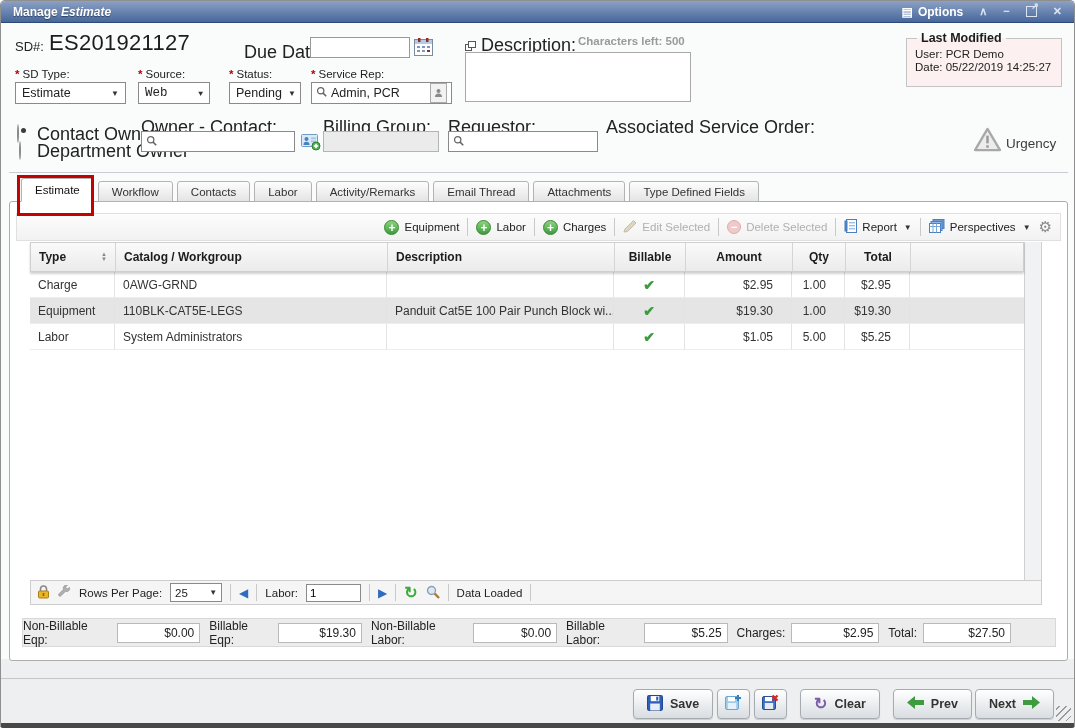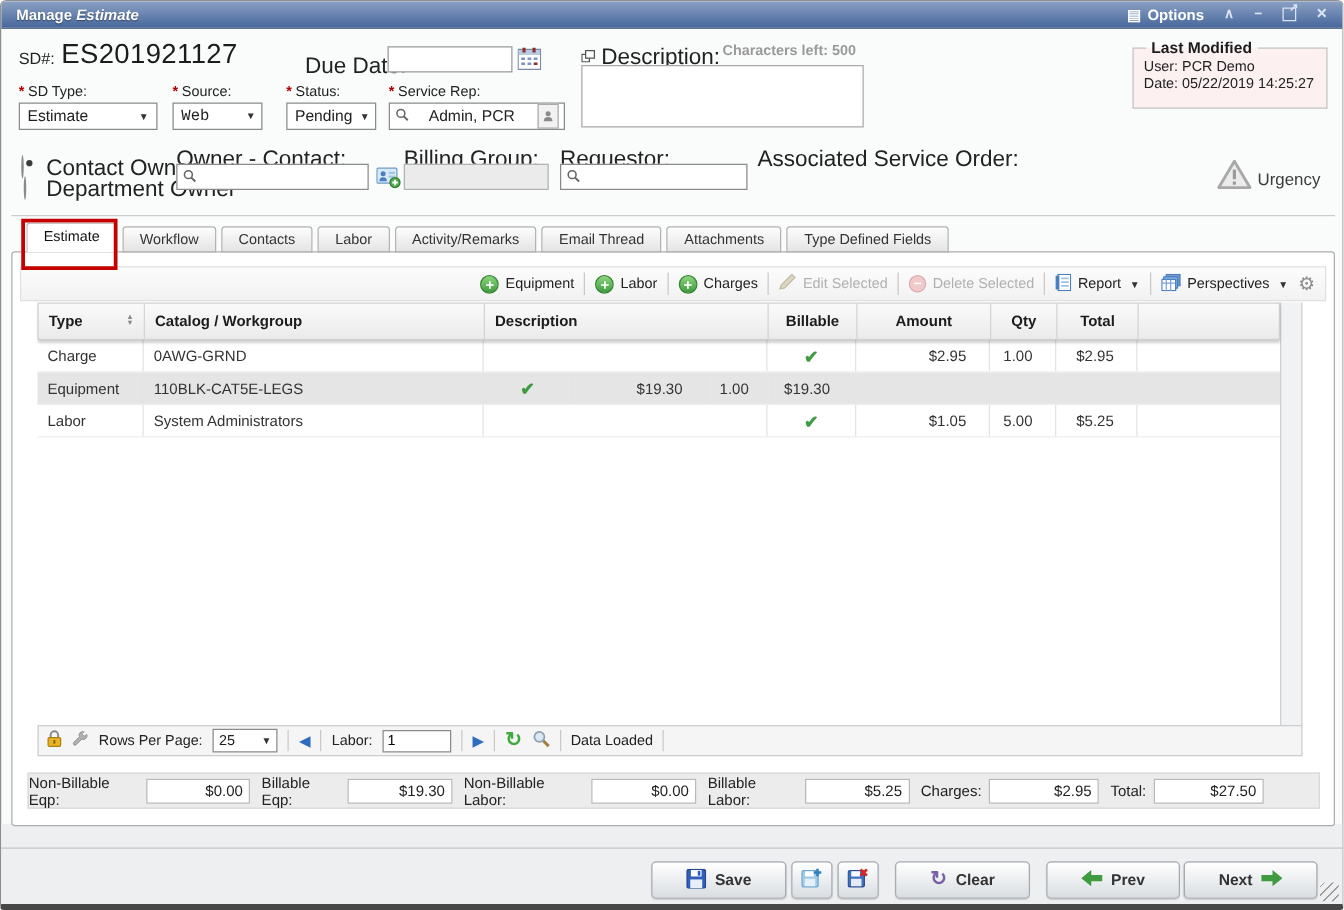--- a/index.html
+++ b/index.html
@@ -20,21 +20,21 @@
   .abs{position:absolute;}
   .lbl{font-size:18px;color:#222;}
   .sm{font-size:11.5px;color:#222;}
   .req{color:#b40000;font-weight:bold;margin-right:3px;}
   .sdnum{font-size:22px;color:#1c1c1c;letter-spacing:.3px;}
   .tinput{background:#fff;border:1px solid #999;box-sizing:border-box;font-family:inherit;font-size:12px;padding:0 4px;}
   .fselect{background:#fff;border:1px solid #8a8a8a;height:22px;box-sizing:border-box;font-size:12.5px;color:#222;
            display:flex;align-items:center;justify-content:space-between;padding:0 6px;cursor:pointer;}
   .fselect .arr{font-size:8px;color:#333;margin-left:6px;}
   .sfield{background:#fff;border:1px solid #8a8a8a;height:22px;box-sizing:border-box;display:flex;align-items:center;
-          gap:16px;padding:0 4px;font-size:12.5px;color:#222;}
+          gap:4px;padding:0 4px;font-size:12.5px;color:#222;}
   .sfield .inbtn{margin-left:auto;width:15px;height:18px;border:1px solid #aaa;background:#f2f2f2;display:flex;
                  align-items:center;justify-content:center;cursor:pointer;}
   .dinput{background:#ebebeb;border:1px solid #b3b3b3;height:21px;box-sizing:border-box;font-size:12.5px;color:#444;
           display:flex;align-items:center;padding:0 5px;}
   .chars{font-size:11.5px;font-weight:bold;color:#9a9a9a;}
   .descbox{background:#fff;border:1px solid #a9a9a9;box-sizing:border-box;resize:none;font-family:inherit;font-size:12px;}
   .lmbox{background:#fcf0f1;border:1px solid #c4c4c4;box-sizing:border-box;padding:2px 8px 0 8px;margin:0;}
   .lmbox legend{font-size:12.5px;font-weight:bold;color:#1c1c1c;padding:0 4px;margin-left:2px;}
   .lmbox .line{font-size:11.5px;color:#222;margin-top:1px;}
   .radio{width:12px;height:12px;border:1px solid #8a8a8a;border-radius:50%;background:#fff;position:relative;cursor:pointer;}
@@ -97,21 +97,21 @@
   .tpair .tl{font-size:12px;color:#222;}
   .tbox{width:88px;height:20px;background:#fff;border:1px solid #b9b9b9;box-sizing:border-box;display:flex;
         align-items:center;justify-content:flex-end;padding:0 5px;font-size:12px;color:#222;}
   
   .footerbg{position:absolute;left:0;top:658px;right:0;bottom:0;background:#edeff1;}
   .fdivider{position:absolute;left:0;top:677px;right:0;height:1px;background:#c6c6c6;}
   .fbtns{position:absolute;right:20px;top:688px;display:flex;align-items:center;gap:13px;z-index:4;}
   .bgroup{display:flex;align-items:center;gap:4px;}
   .fbtn{height:30px;border:1px solid #a6abb2;border-radius:4px;background:linear-gradient(#ffffff,#d9dde1);
         display:flex;align-items:center;justify-content:center;gap:7px;font-size:12.5px;font-weight:bold;color:#333;
-        padding:0 27px;box-shadow:0 1px 1px rgba(0,0,0,.15);cursor:pointer;box-sizing:border-box;}
+        padding:0 13px;box-shadow:0 1px 1px rgba(0,0,0,.15);cursor:pointer;box-sizing:border-box;}
   .fbtn.iconic{width:33px;padding:0;}
   .clearicon{color:#7a5fa8;font-size:16px;font-weight:bold;line-height:14px;}
   .grip{position:absolute;right:3px;bottom:2px;width:15px;height:15px;cursor:nwse-resize;
         background:repeating-linear-gradient(135deg,transparent 0 2px,#9a9a9a 2px 3px,transparent 3px 5px);}
 </style>
 </head>
 <body>
 
 <div class="window">
 
@@ -355,20 +355,21 @@
             <span class="chk">✔</span>
           </span>
         <span class="gc c-amt num">$2.95</span>
         <span class="gc c-qty num">1.00</span>
         <span class="gc c-tot num">$2.95</span>
         <span class="gc c-fill"></span>
       </div>
       <div class="grow alt">
         <span class="gc c-type">Equipment</span>
         <span class="gc c-cat">110BLK-CAT5E-LEGS</span>
+        <span class="gc c-desc">Panduit Cat5E 100 Pair Punch Block wi...</span>
         <span class="gc c-bill">
             <span class="chk">✔</span>
           </span>
         <span class="gc c-amt num">$19.30</span>
         <span class="gc c-qty num">1.00</span>
         <span class="gc c-tot num">$19.30</span>
         <span class="gc c-fill"></span>
       </div>
       <div class="grow">
         <span class="gc c-type">Labor</span>

